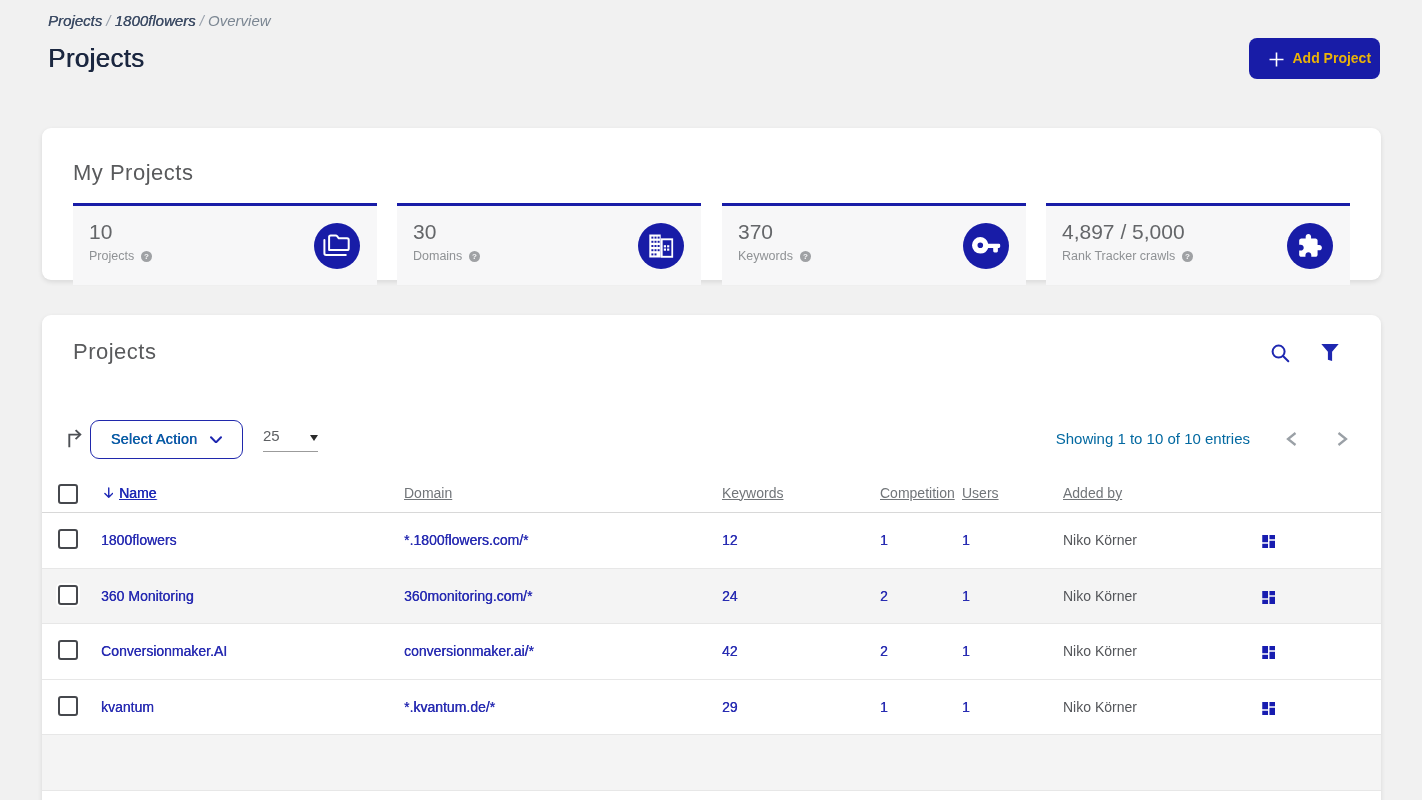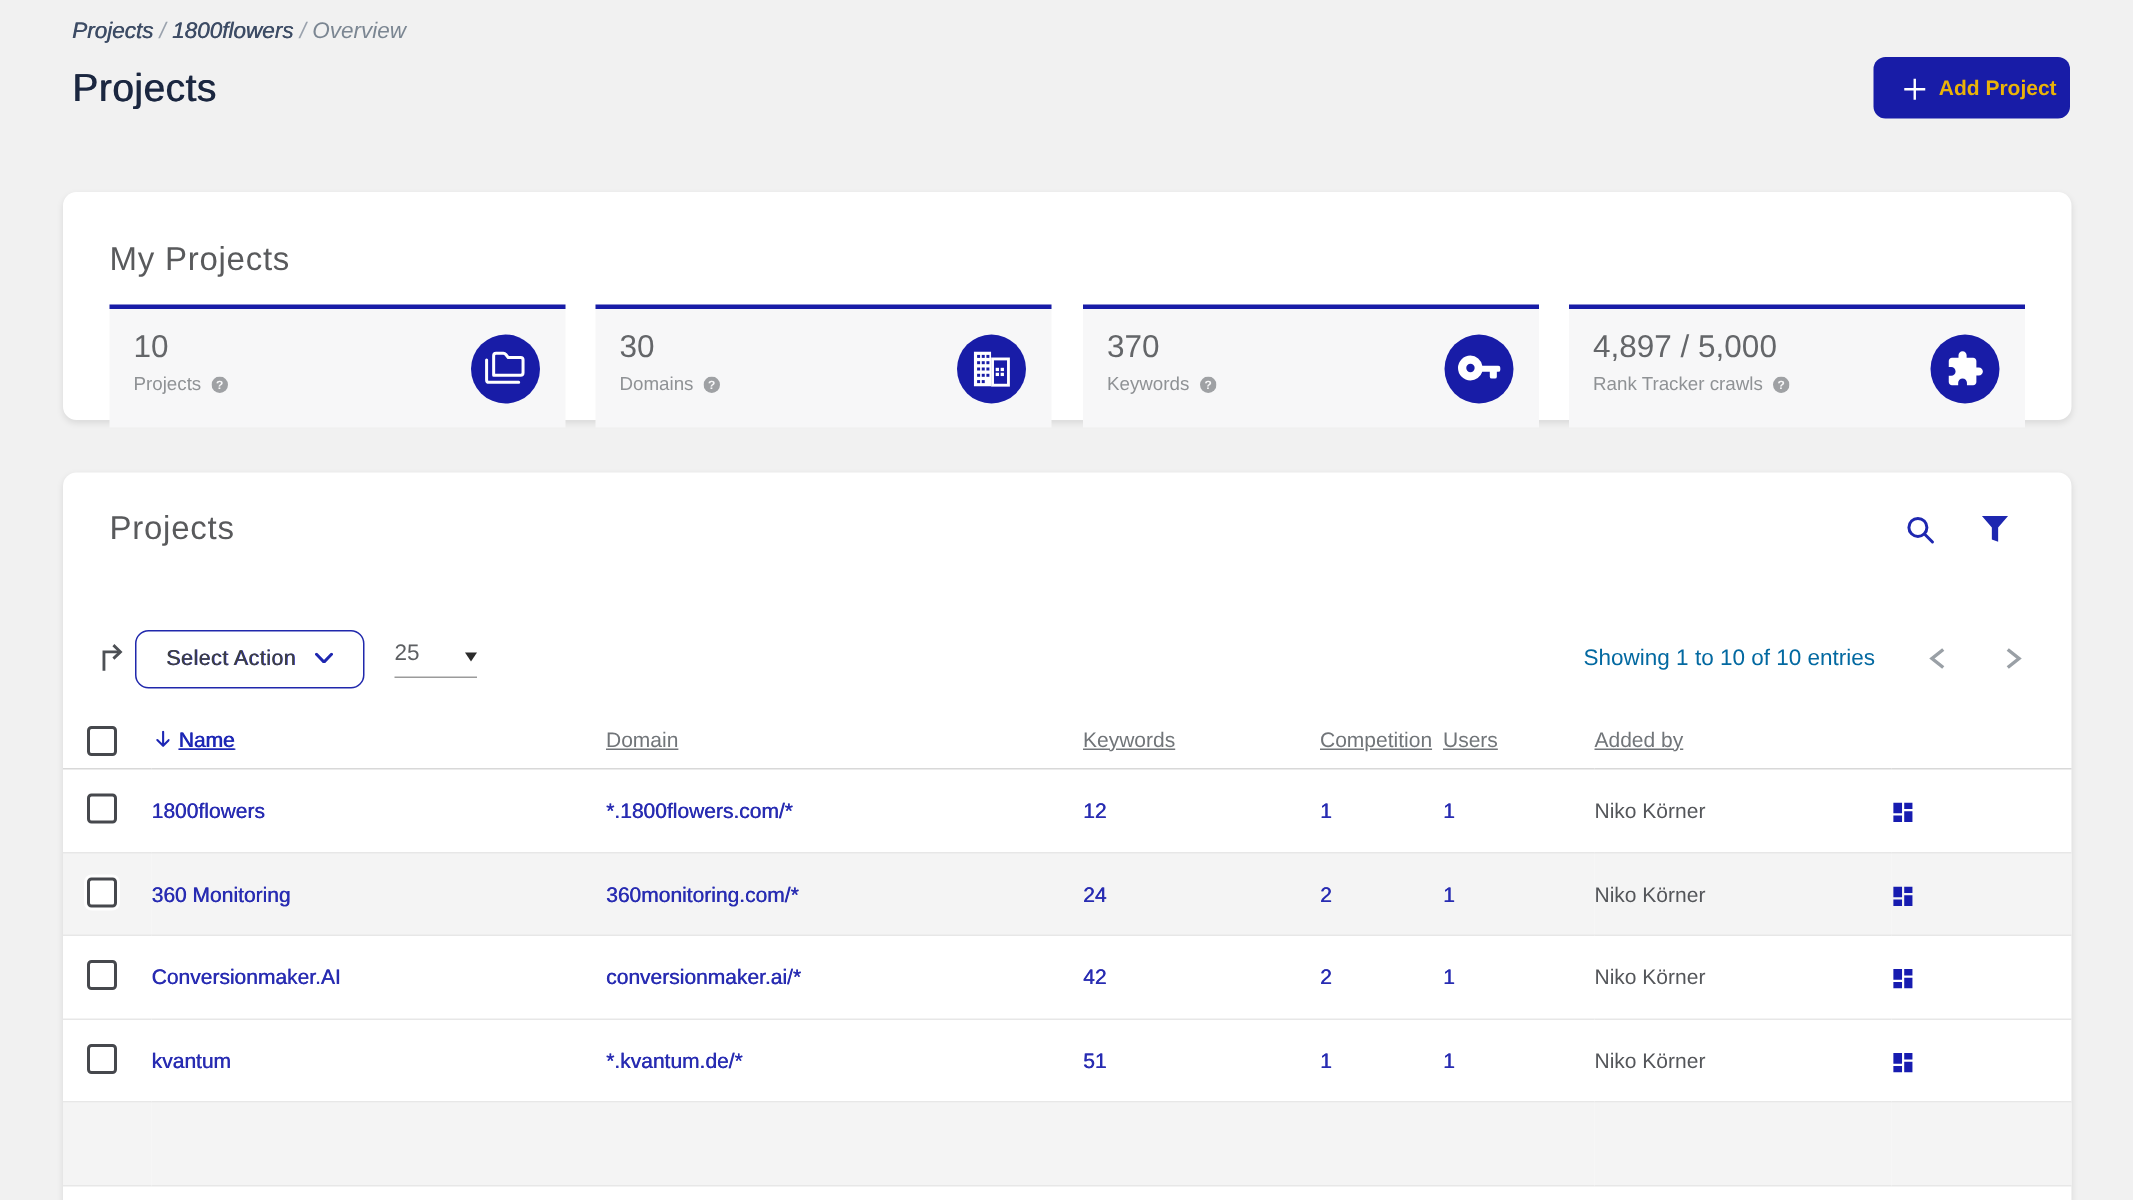--- a/index.html
+++ b/index.html
@@ -23,21 +23,21 @@
   .sbox { position:absolute; top:74.5px; width:304px; height:82px; background:#f7f7f8;
     border-top:3px solid #181ca7; }
   .snum { position:absolute; left:16px; top:15px; font-size:21px; color:#646669; line-height:1;text-align:right; }
   .slab { position:absolute; left:16px; top:44px; font-size:12.5px; color:#8f9295; line-height:1; }
   .slab svg { vertical-align:-2.5px; margin-left:7px; }
   .scircle { position:absolute; right:17px; top:17.5px; width:46px; height:46px; border-radius:50%;
     background:#181ca7; }
   .scircle svg { position:absolute; left:50%; top:50%; transform:translate(-50%,-50%); }
   
   #selbtn { position:absolute; left:48px; top:105px; width:153px; height:39px; border:1.5px solid #2028ac;
-    border-radius:9px; background:#fff; color:#404040; font-size:14.3px; font-weight:normal;
+    border-radius:9px; background:#fff; color:#0369a1; font-size:14.3px; font-weight:normal;
     text-shadow:0.45px 0 0 #1e27b0; text-align:center; line-height:36px; letter-spacing:.3px; }
   #psel { position:absolute; left:221px; top:113px; width:55px; height:24px;
     border-bottom:1.5px solid #9b9b9b; font-size:15px; color:#5d5f62; line-height:1.1; }
   #psel .tri { position:absolute; right:0px; top:7px; width:0; height:0;
     border-left:4.5px solid transparent; border-right:4.5px solid transparent; border-top:6px solid #2b2b2b; }
   #showing { position:absolute; right:131px; top:115.5px; font-size:15px; color:#0369a1; line-height:1.1; }
   
   table { position:absolute; left:0; top:154px; width:100%; border-collapse:collapse;
     table-layout:fixed; font-size:14px; }
   th { height:43.5px; text-align:left; color:#717579; font-weight:normal; font-size:14px;
@@ -217,21 +217,21 @@
       <td><a href="#">1</a></td>
       <td class="nk">Niko Körner</td>
       <td><svg width="13.5" height="13" viewBox="3 3 18 18" fill="#171cb0" style="margin-left:0.6px;vertical-align:middle;position:relative;top:0px;">
               <path d="M3 13h8V3H3v10zm0 8h8v-6H3v6zm10 0h8V11h-8v10zm0-18v6h8V3h-8z"></path>
             </svg></td>
     </tr>
     <tr>
       <td><span class="cb"></span></td>
       <td><a href="#">kvantum</a></td>
       <td><a href="#">*.kvantum.de/*</a></td>
-      <td><a href="#">51</a></td>
+      <td><a href="#">29</a></td>
       <td><a href="#">1</a></td>
       <td><a href="#">1</a></td>
       <td class="nk">Niko Körner</td>
       <td><svg width="13.5" height="13" viewBox="3 3 18 18" fill="#171cb0" style="margin-left:0.6px;vertical-align:middle;position:relative;top:0px;">
               <path d="M3 13h8V3H3v10zm0 8h8v-6H3v6zm10 0h8V11h-8v10zm0-18v6h8V3h-8z"></path>
             </svg></td>
     </tr>
     <tr class="g">
       <td></td>
       <td></td>

